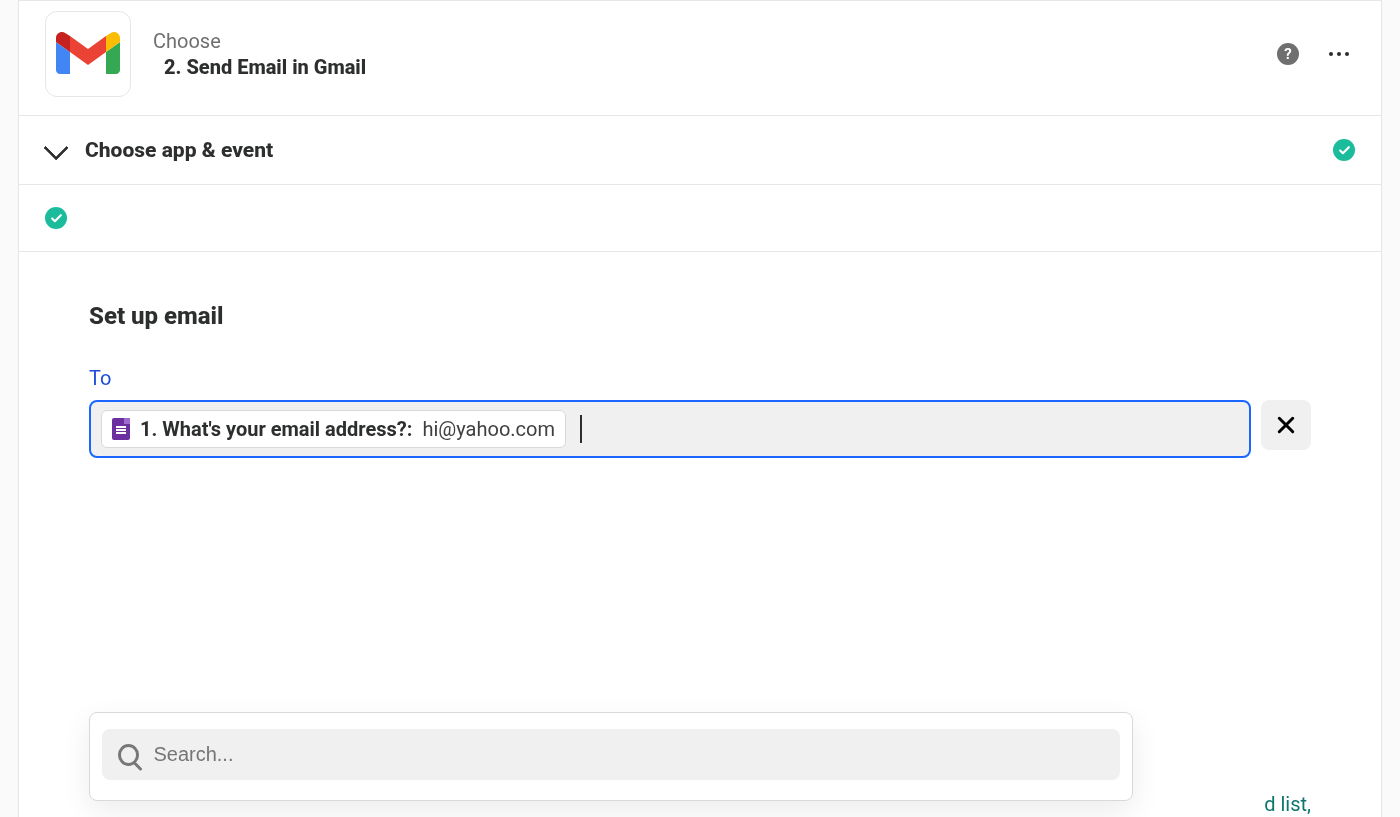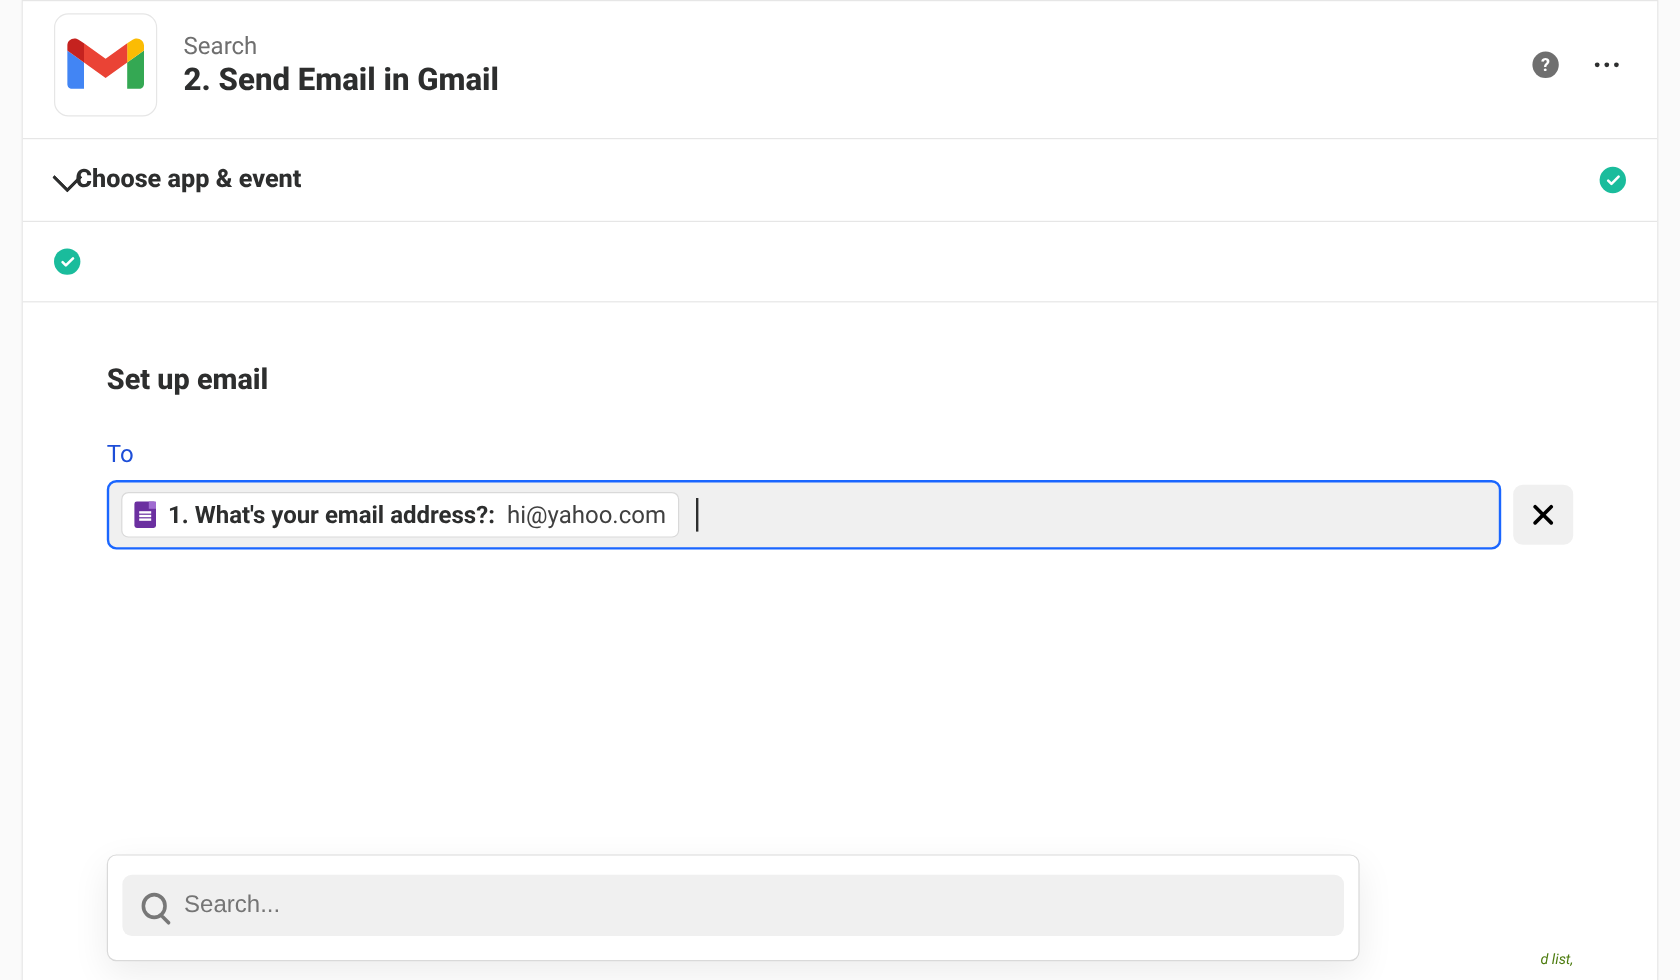--- a/index.html
+++ b/index.html
@@ -23,38 +23,38 @@
   }
   .app-icon-wrap {
     width: 86px; height: 86px;
     border: 1px solid #e6e6e6;
     border-radius: 12px;
     display: flex; align-items: center; justify-content: center;
     background: #fff;
   }
   .header-texts { flex: 1; }
   .header-label { font-size: 20px; color: #6f6f6f; font-weight: 400; margin-bottom: 2px; }
-  .header-title { font-size: 26px; font-weight: 800; }
+  .header-title { font-size: 20px; font-weight: 800; margin-left: 11px; }
   .header-right { display:flex; align-items:center; gap: 30px; padding-right:6px;}
   .help-icon {
     width: 22px; height: 22px; border-radius: 50%;
     background: #6f6f6f; color:#fff;
     display:flex; align-items:center; justify-content:center;
     font-size:15px; font-weight:700;
   }
   .more-icon { display:flex; gap:4px; }
   .more-icon span { width:4px; height:4px; background:#2d2e2e; border-radius:50%; display:block;}
 
   
   .section-row {
     display:flex; align-items:center; justify-content:space-between;
     padding: 22px 26px;
     border-top: 1px solid #e6e6e6;
   }
-  .section-row-left { display:flex; align-items:center; }
+  .section-row-left { display:flex; align-items:center; gap:22px; }
   .chevron-down {
     width: 18px; height: 18px;
     display:inline-block;
     border-right: 3px solid #2d2e2e;
     border-bottom: 3px solid #2d2e2e;
     transform: rotate(45deg) translateY(-3px);
     border-radius: 1px;
   }
   .section-title { font-size: 21px; font-weight: 800; }
   .check-icon {
@@ -66,21 +66,21 @@
 
   
   .setup-body {
     border-top: 1px solid #e6e6e6;
     padding: 50px 70px 30px 70px;
     position: relative;
   }
   .setup-heading { font-size: 24px; font-weight: 800; margin-bottom: 36px; }
   .field-label { font-size: 20px; color:#1d4ed8; margin-bottom:10px; }
 
-  .field-row { display:flex; align-items:center; gap:10px; }
+  .field-row { display:flex; gap:10px; }
   .to-input {
     flex:1;
     min-height: 58px;
     background:#f0f0f0;
     border: 2.5px solid #1a66ff;
     border-radius: 8px;
     display:flex;
     align-items:center;
     padding: 6px 10px;
     gap:8px;
@@ -116,23 +116,22 @@
     content:""; position:absolute; left:50%; top:0;
     width:3px; height:100%; background:#000; border-radius:2px;
   }
   .x-shape::before { transform: translateX(-50%) rotate(45deg); }
   .x-shape::after  { transform: translateX(-50%) rotate(-45deg); }
 
   
   .bg-hint {
     position:absolute;
     right: 70px;
-    font-size:12px;
-    color:#4d7c0f;
-    font-style:italic;
+    font-size:20px;
+    color:#0f766e;
   }
   .bg-hint.one { top: 540px; }
 
   
   .dropdown {
     position:absolute;
     top: 460px;
     left: 70px;
     width: 1044px;
     background:#fff;
@@ -196,21 +195,21 @@
     <div class="app-icon-wrap">
       <svg class="gmail-svg" viewBox="0 0 64 48">
         <path d="M4 44h10V22L0 12v28c0 2.2 1.8 4 4 4z" fill="#4285F4"></path>
         <path d="M50 44h10c2.2 0 4-1.8 4-4V12L50 22v22z" fill="#34A853"></path>
         <path d="M50 6v16l14-10V8c0-4.9-5.6-7.7-9.5-4.8L50 6z" fill="#FBBC04"></path>
         <path d="M14 22V6l18 13 18-13v16L32 35 14 22z" fill="#EA4335"></path>
         <path d="M0 8v4l14 10V6L9.5 3.2C5.6.3 0 3.1 0 8z" fill="#C5221F"></path>
       </svg>
     </div>
     <div class="header-texts">
-      <div class="header-label">Search</div>
+      <div class="header-label">Choose</div>
       <div class="header-title">2. Send Email in Gmail</div>
     </div>
     <div class="header-right">
       <div class="help-icon">?</div>
       <div class="more-icon">
         <span></span>
           <span></span>
           <span></span>
       </div>
     </div>

